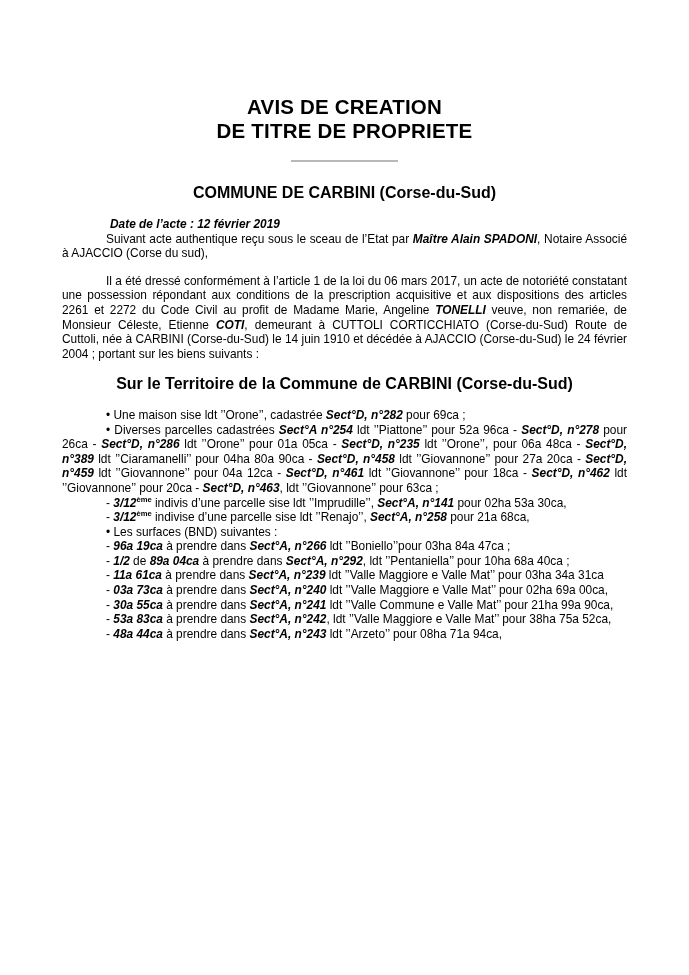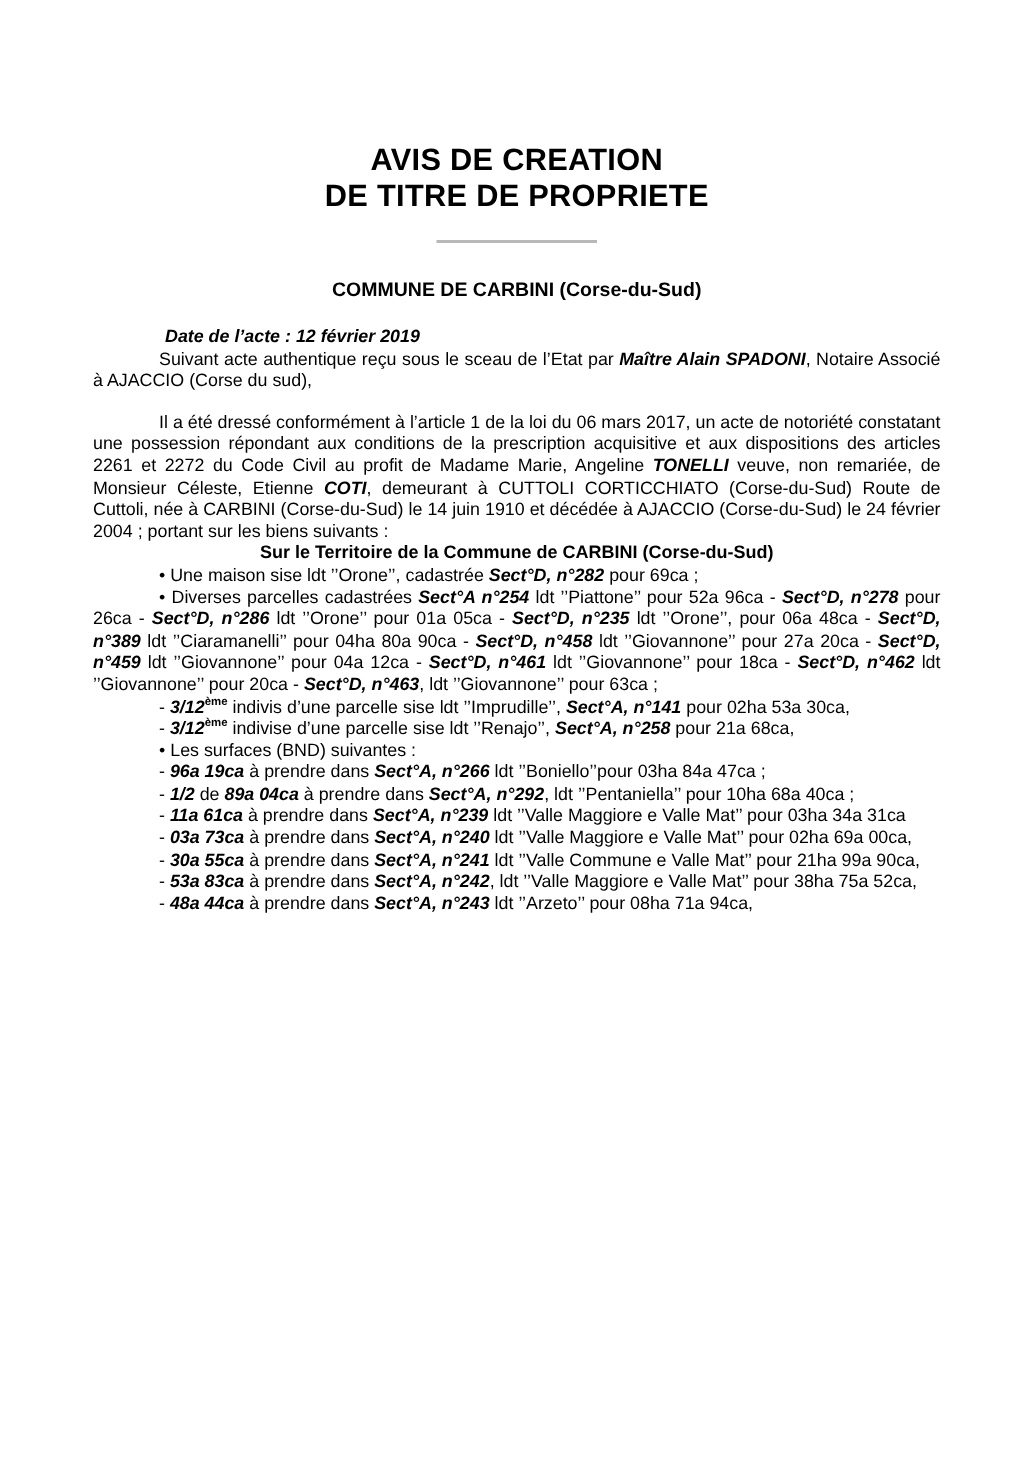--- a/index.html
+++ b/index.html
@@ -33,43 +33,43 @@
   }
   .title-rule {
     width: 107px;
     height: 2px;
     background: #b8b8b8;
     margin: 17px auto 0 auto;
   }
   .commune-line {
     text-align: center;
     font-weight: bold;
-    font-size: 13px;
+    font-size: 16px;
     line-height: 15px;
     margin: 23px 0 0 0;
   }
   .block {
     font-size: 11.9px;
     line-height: 14.6px;
     text-align: justify;
     text-justify: inter-word;
     margin: 0;
   }
   .gap-before-date { margin-top: 17px; }
   .gap-para { margin-top: 13px; }
   .gap-section { margin-top: 13px; }
   .indent-date { text-indent: 48px; }
   .indent-para { text-indent: 44px; }
   .indent-item { text-indent: 44px; }
   .center-head {
     text-align: center;
     font-weight: bold;
-    font-size: 12px;
+    font-size: 16px;
     line-height: 14.6px;
-    margin: 0;
+    margin: 16px;
   }
   b, .b { font-weight: bold; font-style: italic; }
   sup {
     font-size: 0.64em;
     vertical-align: super;
     line-height: 0;
     font-weight: bold;
   }
   .block:last-child { text-align: left; }
 </style>

